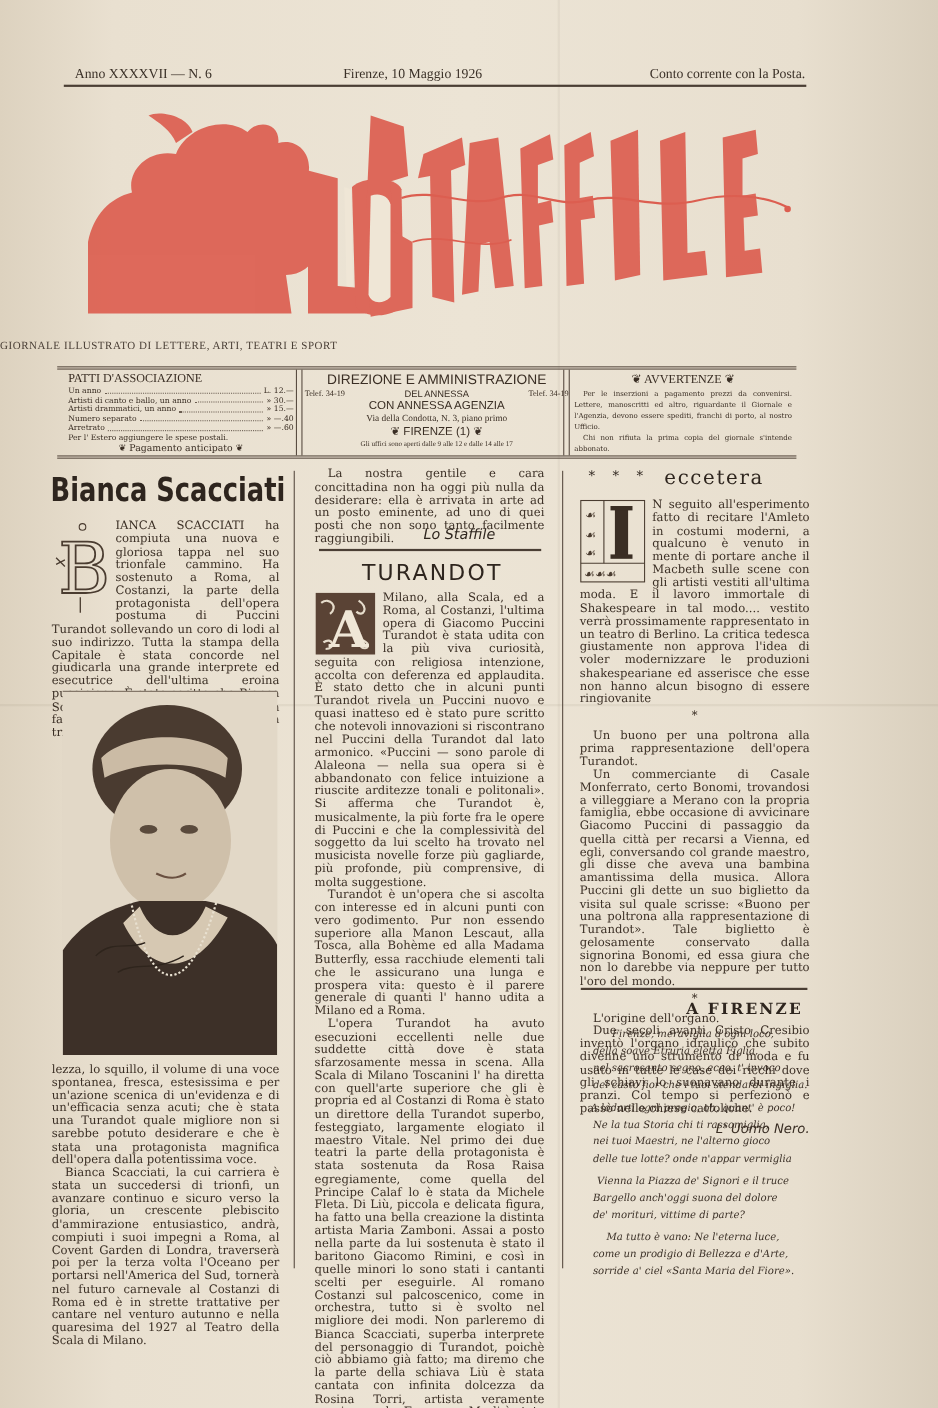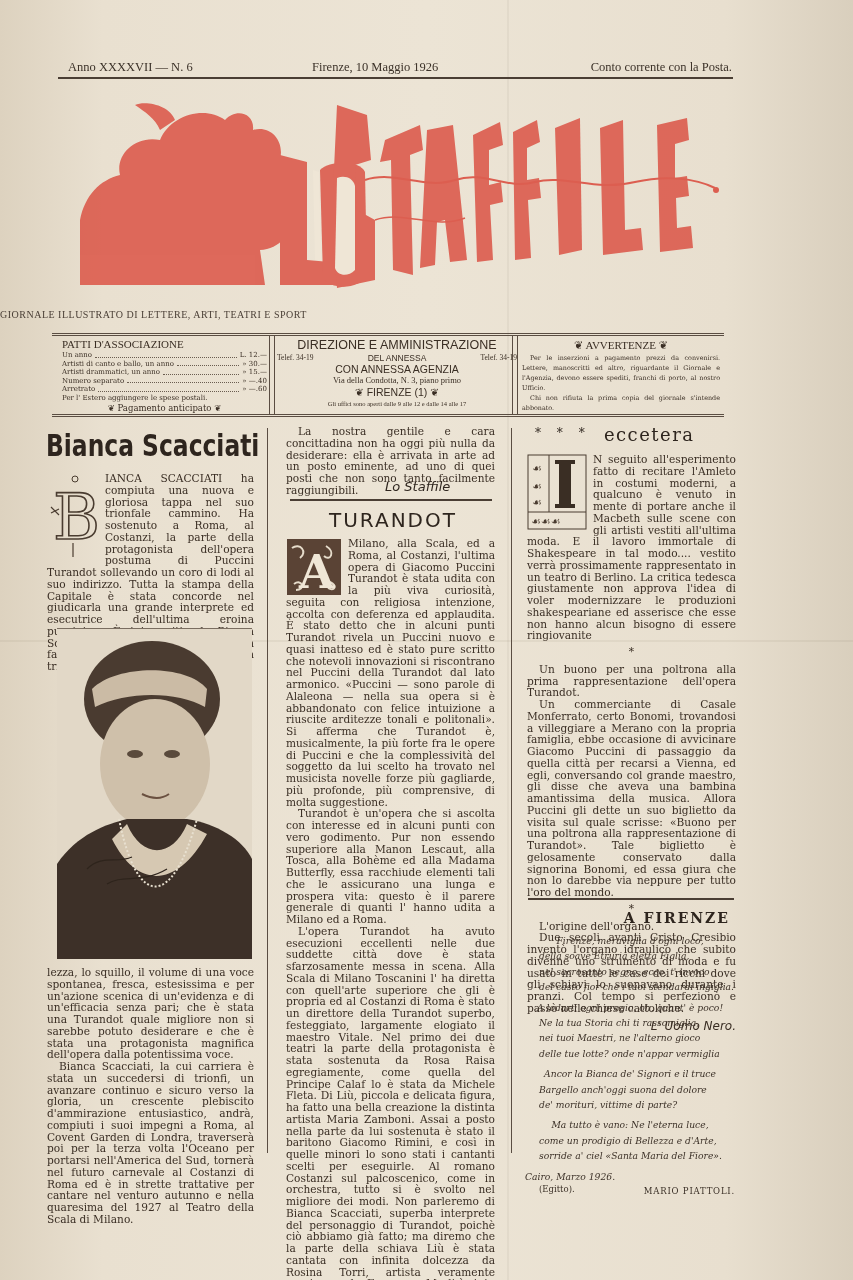--- a/index.html
+++ b/index.html
@@ -184,21 +184,21 @@
     <path d="M0,330 L0,235 C20,205 50,195 70,190 L130,190 C160,195 185,210 195,230 L195,330 Z" fill="#3d3028"></path>
     <path d="M55,210 C80,260 120,260 150,205 L130,195 C115,230 85,230 70,195 Z" fill="#d6c8b2"></path>
     <path d="M62,190 C80,280 115,280 140,190" stroke="#e8e0d0" stroke-width="2" fill="none" stroke-dasharray="2 2"></path>
     <path d="M30,240 C45,225 60,235 75,228 M50,255 C65,245 85,255 110,240" stroke="#2e241c" stroke-width="1.2" fill="none"></path>
     <ellipse cx="78" cy="125" rx="8" ry="4" fill="#5a4a3c"></ellipse>
     <ellipse cx="115" cy="125" rx="8" ry="4" fill="#5a4a3c"></ellipse>
     <path d="M85,165 C95,170 105,170 112,165" stroke="#6a5040" stroke-width="2" fill="none"></path>
   </svg>
 </div>
 <div class="col" style="left:47px;top:967px;width:207px;">
-  <p>lezza, lo squillo, il volume di una voce spontanea, fresca, estesissima e per un'azione scenica di un'evidenza e di un'efficacia senza pari; che è stata una Turandot quale migliore non si sarebbe potuto desiderare e che è stata una protagonista magnifica dell'opera dalla potentissima voce.</p>
+  <p>lezza, lo squillo, il volume di una voce spontanea, fresca, estesissima e per un'azione scenica di un'evidenza e di un'efficacia senza acuti; che è stata una Turandot quale migliore non si sarebbe potuto desiderare e che è stata una protagonista magnifica dell'opera dalla potentissima voce.</p>
   <p class="ind">Bianca Scacciati, la cui carriera è stata un succedersi di trionfi, un avanzare continuo e sicuro verso la gloria, un crescente plebiscito d'ammirazione entusiastico, andrà, compiuti i suoi impegni a Roma, al Covent Garden di Londra, traverserà poi per la terza volta l'Oceano per portarsi nell'America del Sud, tornerà nel futuro carnevale al Costanzi di Roma ed è in strette trattative per cantare nel venturo autunno e nella quaresima del 1927 al Teatro della Scala di Milano.</p>
 </div>
 
 <div class="col" style="left:286px;top:426px;width:209px;">
   <p class="ind">La nostra gentile e cara concittadina non ha oggi più nulla da desiderare: ella è arrivata in arte ad un posto eminente, ad uno di quei posti che non sono tanto facilmente raggiungibili.</p>
 </div>
 <div class="sig" style="position:absolute;left:385px;top:479px;font-size:13px;color:#2e251e;">Lo Staffile</div>
 <div class="rule" style="left:290px;top:499px;width:202px;height:2px;"></div>
 <div class="turandot-h">TURANDOT</div>
 <div class="col" style="left:286px;top:538px;width:209px;">
@@ -247,27 +247,22 @@
     <div class="l2">nel sacrosanto segno, ecco, t' invoco</div>
     <div class="l2">del casto fior che i tuoi stendardi ingiglia.</div>
   </div>
   <div class="st">
     <div class="l1">A lodarti ogni pregio, oh, quant' è poco!</div>
     <div class="l2">Ne la tua Storia chi ti rassomiglia,</div>
     <div class="l2">nei tuoi Maestri, ne l'alterno gioco</div>
     <div class="l2">delle tue lotte? onde n'appar vermiglia</div>
   </div>
   <div class="st">
-    <div class="l1">Ancor la Bianca de' Signori e il truce</div>
+    <div class="l1">Vienna la Piazza de' Signori e il truce</div>
     <div class="l2">Bargello anch'oggi suona del dolore</div>
     <div class="l2">de' morituri, vittime di parte?</div>
   </div>
   <div class="st">
     <div class="l1">Ma tutto è vano: Ne l'eterna luce,</div>
     <div class="l2">come un prodigio di Bellezza e d'Arte,</div>
     <div class="l2">sorride a' ciel «Santa Maria del Fiore».</div>
   </div>
-  <div style="position:relative;height:30px;font-style:normal;">
-    <div style="font-style:italic;">Cairo, Marzo 1926.</div>
-    <div style="padding-left:14px;line-height:11px;font-size:8.5px;">(Egitto).</div>
-    <div style="position:absolute;right:0;top:15px;font-size:8.5px;letter-spacing:0.8px;">MARIO PIATTOLI.</div>
-  </div>
 </div>
 
 </body></html>

